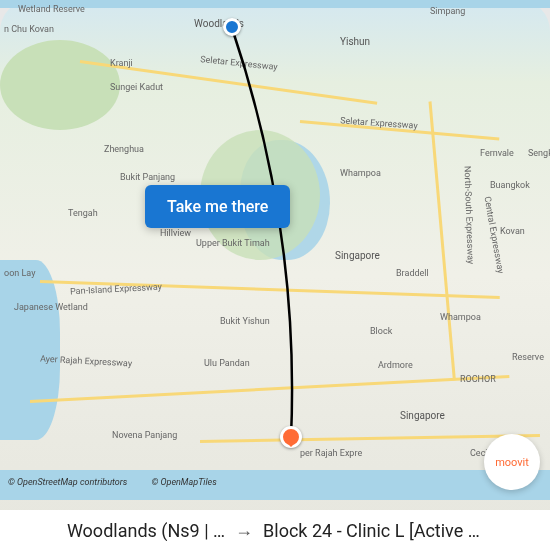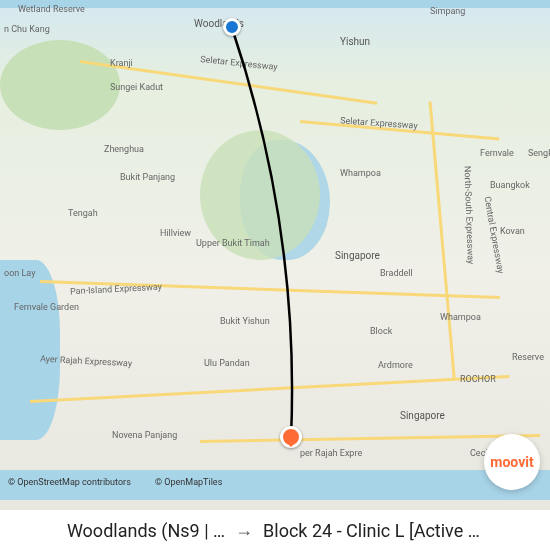--- a/index.html
+++ b/index.html
@@ -1,17 +1,17 @@
 <!DOCTYPE html>
 <html><head>
 <meta charset="utf-8">
 <style>
   * { margin: 0; padding: 0; box-sizing: border-box; }
   body { font-family: -apple-system, BlinkMacSystemFont, "Segoe UI", Roboto, Arial, sans-serif; width: 550px; height: 550px; overflow: hidden; position: relative; background: #e8e8e8; }
-  .map { position: absolute; inset: 0; background: linear-gradient(180deg, #d4e8f0 0%, #e6efe0 15%, #f0f0e8 50%, #e6e6de 100%); }
+  .map { position: absolute; inset: 0; background: linear-gradient(180deg, #d4e8f0 0%, #e6efe0 15%, #f0f0e8 50%, #e6e6de 100%); border-radius: 31px; }
   .water { position: absolute; background: #a8d4e8; }
   .water.top { top: 0; left: 0; right: 0; height: 8px; }
   .water.left { top: 260px; left: 0; width: 60px; height: 180px; border-radius: 0 40% 40% 0; }
   .water.reservoir { top: 140px; left: 240px; width: 90px; height: 120px; border-radius: 45% 55% 50% 50%; opacity: 0.9; }
   .water.bottom { bottom: 50px; left: 0; right: 0; height: 30px; }
   .green { position: absolute; background: #c8e0b8; border-radius: 50%; }
   .green.g1 { top: 40px; left: 0; width: 120px; height: 90px; }
   .green.g2 { top: 130px; left: 200px; width: 120px; height: 130px; opacity: 0.8; }
   .road { position: absolute; background: #f8d878; height: 3px; transform-origin: left center; }
   .road.r1 { top: 60px; left: 80px; width: 300px; transform: rotate(8deg); }
@@ -22,23 +22,23 @@
   .road.vr1 { top: 100px; left: 430px; width: 280px; transform: rotate(85deg); }
   .label { position: absolute; font-size: 9px; color: #666; white-space: nowrap; }
   .label.big { font-size: 10px; color: #555; }
   .route-line { position: absolute; top: 0; left: 0; width: 550px; height: 550px; pointer-events: none; }
   .marker { position: absolute; width: 18px; height: 18px; border-radius: 50%; border: 3px solid #fff; box-shadow: 0 1px 3px rgba(0,0,0,0.4); }
   .marker.start { background: #1976d2; top: 18px; left: 223px; }
   .marker.end { background: #ff6b35; top: 426px; left: 280px; width: 22px; height: 22px; }
   .marker.end::after { content: ""; position: absolute; bottom: -8px; left: 50%; transform: translateX(-50%); border: 6px solid transparent; border-top-color: #ff6b35; }
   .cta-btn { position: absolute; top: 185px; left: 145px; background: #1976d2; color: #fff; font-size: 16px; font-weight: 500; padding: 12px 22px; border-radius: 6px; cursor: pointer; box-shadow: 0 2px 8px rgba(0,0,0,0.25); }
   .attribution { position: absolute; bottom: 63px; left: 8px; font-size: 9px; color: #333; }
-  .attribution span { margin-right: 22px; }
+  .attribution span { margin-right: 22px; font-style: italic; }
   .moovit-badge { position: absolute; bottom: 60px; right: 10px; width: 56px; height: 56px; background: #fff; border-radius: 50%; display: flex; align-items: center; justify-content: center; box-shadow: 0 2px 6px rgba(0,0,0,0.2); }
-  .moovit-badge-inner { font-size: 14px; font-weight: 700; color: #ff6b35; text-align: center; line-height: 1; }
+  .moovit-badge-inner { font-size: 11px; font-weight: 400; color: #ff6b35; text-align: center; line-height: 1; }
   .footer { position: absolute; bottom: 0; left: 0; right: 0; height: 40px; background: #fff; display: flex; align-items: center; justify-content: center; gap: 10px; font-size: 18px; color: #222; padding: 0 12px; }
   .footer .arrow { color: #555; flex-shrink: 0; }
   .footer .loc { white-space: nowrap; overflow: hidden; text-overflow: ellipsis; max-width: 220px; }
 </style>
 </head>
 <body>
 
 <div class="map">
   <div class="water top"></div>
   <div class="water left"></div>
@@ -47,65 +47,66 @@
   <div class="green g1"></div>
   <div class="green g2"></div>
   <div class="road r1"></div>
   <div class="road r2"></div>
   <div class="road r3"></div>
   <div class="road r4"></div>
   <div class="road r5"></div>
   <div class="road vr1"></div>
 
   <span class="label" style="top:4px;left:18px">Wetland Reserve</span>
-  <span class="label" style="top:24px;left:4px">n Chu Kang</span>
+  <span class="label" style="top:24px;left:4px">n Chu Kovan</span>
   <span class="label" style="top:58px;left:110px">Kranji</span>
   <span class="label" style="top:82px;left:110px">Sungei Kadut</span>
   <span class="label big" style="top:18px;left:194px">Woodlands</span>
   <span class="label" style="top:58px;left:200px;transform:rotate(6deg)">Seletar Expressway</span>
   <span class="label" style="top:118px;left:340px;transform:rotate(4deg)">Seletar Expressway</span>
   <span class="label big" style="top:36px;left:340px">Yishun</span>
   <span class="label" style="top:6px;left:430px">Simpang</span>
   <span class="label" style="top:144px;left:104px">Zhenghua</span>
   <span class="label" style="top:172px;left:120px">Bukit Panjang</span>
   <span class="label" style="top:208px;left:68px">Tengah</span>
   <span class="label" style="top:228px;left:160px">Hillview</span>
   <span class="label" style="top:238px;left:196px">Upper Bukit Timah</span>
   <span class="label" style="top:168px;left:340px">Whampoa</span>
   <span class="label" style="top:148px;left:480px">Fernvale</span>
   <span class="label" style="top:148px;left:528px">Sengk</span>
   <span class="label" style="top:180px;left:490px">Buangkok</span>
   <span class="label" style="top:226px;left:500px">Kovan</span>
   <span class="label" style="top:210px;left:420px;transform:rotate(88deg)">North-South Expressway</span>
   <span class="label" style="top:230px;left:455px;transform:rotate(80deg)">Central Expressway</span>
   <span class="label" style="top:268px;left:4px">oon Lay</span>
-  <span class="label" style="top:302px;left:14px">Fernvale Garden</span>
+  <span class="label" style="top:302px;left:14px">Japanese Wetland</span>
   <span class="label" style="top:284px;left:70px;transform:rotate(-3deg)">Pan-Island Expressway</span>
   <span class="label" style="top:356px;left:40px;transform:rotate(3deg)">Ayer Rajah Expressway</span>
   <span class="label" style="top:316px;left:220px">Bukit Yishun</span>
   <span class="label" style="top:358px;left:204px">Ulu Pandan</span>
   <span class="label big" style="top:250px;left:335px">Singapore</span>
-  <span class="label" style="top:268px;left:380px">Braddell</span>
+  <span class="label" style="top:268px;left:396px">Braddell</span>
   <span class="label" style="top:326px;left:370px">Block</span>
   <span class="label" style="top:312px;left:440px">Whampoa</span>
   <span class="label" style="top:360px;left:378px">Ardmore</span>
   <span class="label" style="top:374px;left:460px">ROCHOR</span>
   <span class="label" style="top:352px;left:512px">Reserve</span>
   <span class="label" style="top:430px;left:112px">Novena Panjang</span>
   <span class="label" style="top:448px;left:300px">per Rajah Expre</span>
   <span class="label big" style="top:410px;left:400px">Singapore</span>
   <span class="label" style="top:448px;left:470px">Cecil</span>
 
   <svg class="route-line">
     <path d="M 232 28 Q 300 230 291 438" stroke="#000" stroke-width="2.5" fill="none"></path>
   </svg>
 
   <div class="marker start"></div>
   <div class="marker end"></div>
 
+  <div class="cta-btn">Take me there</div>
 
   <div class="attribution">
     <span>© OpenStreetMap contributors</span>
     <span>© OpenMapTiles</span>
   </div>
 
   <div class="moovit-badge">
     <div class="moovit-badge-inner">moovit</div>
   </div>
 </div>

